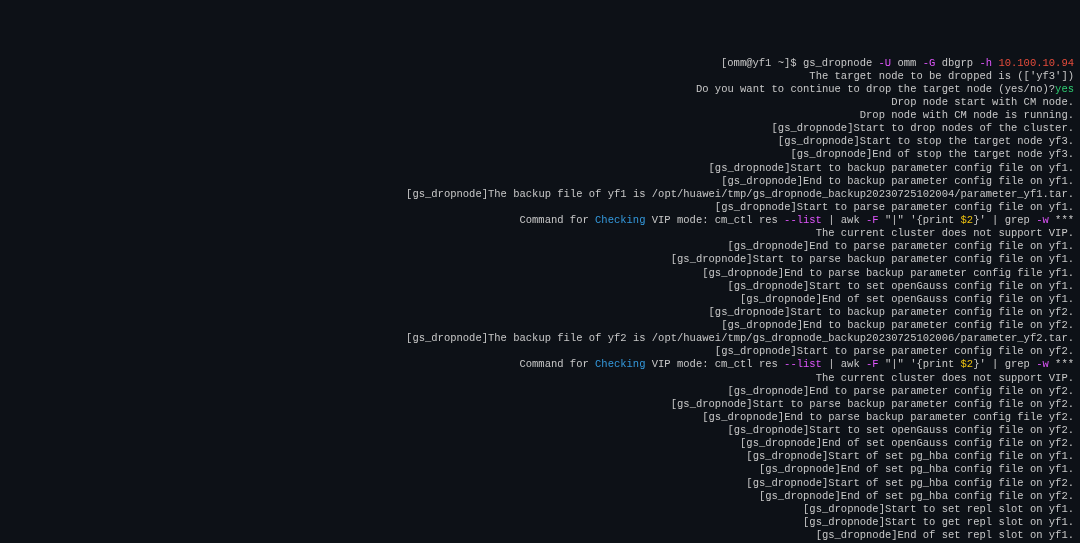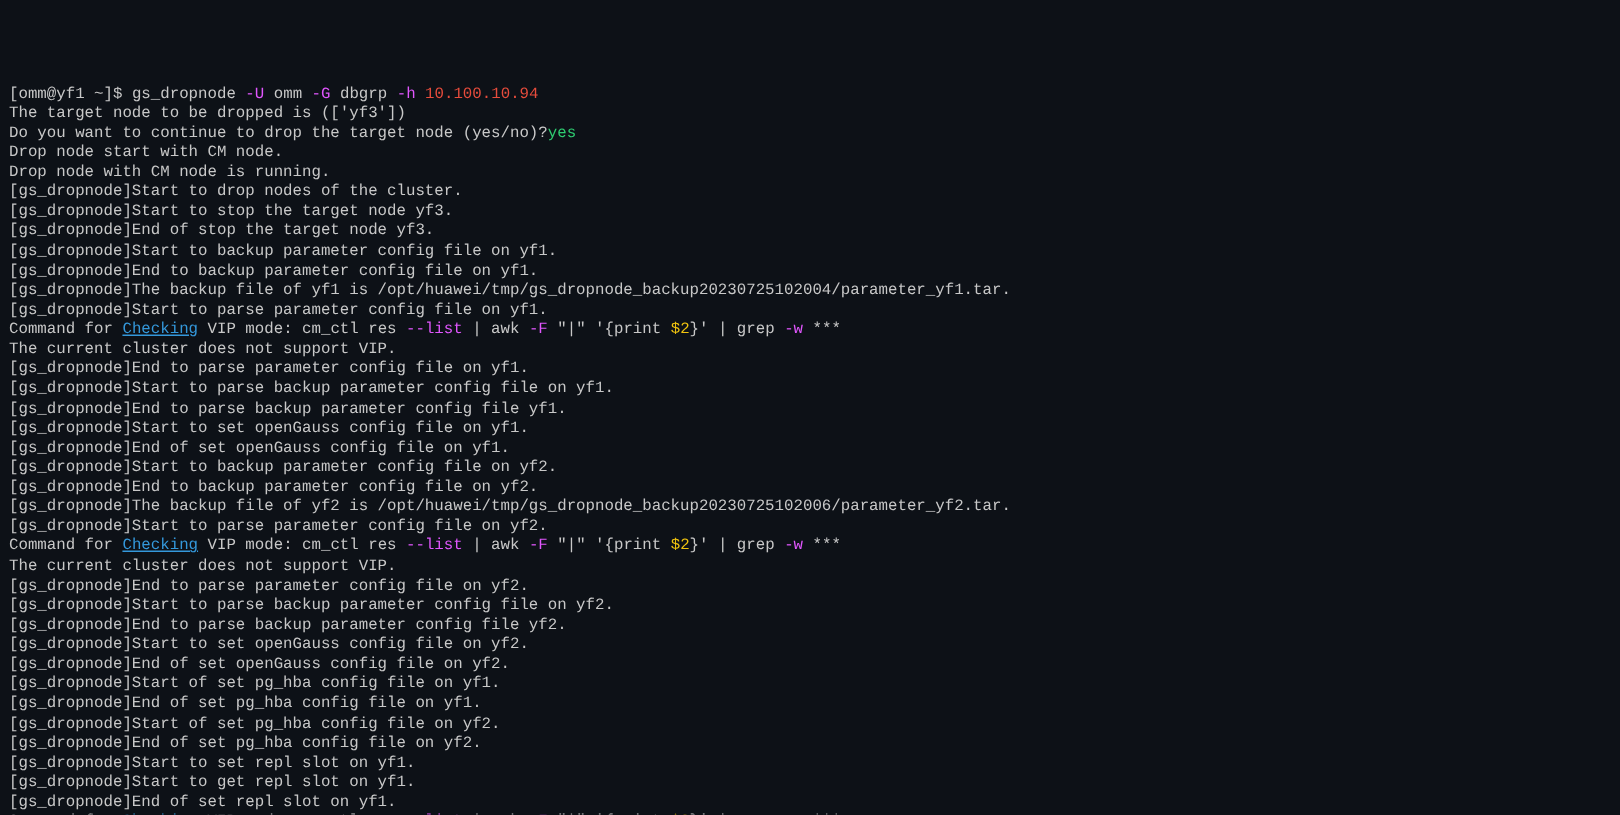--- a/index.html
+++ b/index.html
@@ -11,24 +11,24 @@
       font-size: 10.5px;
       line-height: 1.25;
       white-space: pre;
       width: 1080px;
       height: 543px;
       box-sizing: border-box;
       overflow: hidden;
     }
     .green { color: #2ecc71; }
     .red { color: #e74c3c; }
-    .cyan { color: #3498db; text-decoration: underline; }
+    .cyan { color: #3498db; }
     .yellow { color: #f1c40f; }
     .magenta { color: #e056fd; }
-    .line { display: block; }
+    .line { display: block; text-align: right; }
   </style>
 </head>
 <body>
 
 
 
 <div><span class="line"><span>[omm@yf1 ~]$</span> <span>gs_dropnode</span> <span class="magenta">-U</span> <span>omm</span> <span class="magenta">-G</span> <span>dbgrp</span> <span class="magenta">-h</span> <span class="red">10.100.10.94</span></span><span class="line">The target node to be dropped is (['yf3'])</span><span class="line"><span>Do you want to continue to drop the target node (yes/no)?</span><span class="green">yes</span></span><span class="line">Drop node start with CM node.</span><span class="line">Drop node with CM node is running.</span><span class="line">[gs_dropnode]Start to drop nodes of the cluster.</span><span class="line">[gs_dropnode]Start to stop the target node yf3.</span><span class="line">[gs_dropnode]End of stop the target node yf3.</span><span class="line">[gs_dropnode]Start to backup parameter config file on yf1.</span><span class="line">[gs_dropnode]End to backup parameter config file on yf1.</span><span class="line">[gs_dropnode]The backup file of yf1 is /opt/huawei/tmp/gs_dropnode_backup20230725102004/parameter_yf1.tar.</span><span class="line">[gs_dropnode]Start to parse parameter config file on yf1.</span><span class="line"><span>Command for </span><span class="cyan">Checking</span><span> VIP mode: cm_ctl res </span><span class="magenta">--list</span><span> | awk </span><span class="magenta">-F</span><span> "|" '{print </span><span class="yellow">$2</span><span>}' | grep </span><span class="magenta">-w</span><span> ***</span></span><span class="line">The current cluster does not support VIP.</span><span class="line">[gs_dropnode]End to parse parameter config file on yf1.</span><span class="line">[gs_dropnode]Start to parse backup parameter config file on yf1.</span><span class="line">[gs_dropnode]End to parse backup parameter config file yf1.</span><span class="line">[gs_dropnode]Start to set openGauss config file on yf1.</span><span class="line">[gs_dropnode]End of set openGauss config file on yf1.</span><span class="line">[gs_dropnode]Start to backup parameter config file on yf2.</span><span class="line">[gs_dropnode]End to backup parameter config file on yf2.</span><span class="line">[gs_dropnode]The backup file of yf2 is /opt/huawei/tmp/gs_dropnode_backup20230725102006/parameter_yf2.tar.</span><span class="line">[gs_dropnode]Start to parse parameter config file on yf2.</span><span class="line"><span>Command for </span><span class="cyan">Checking</span><span> VIP mode: cm_ctl res </span><span class="magenta">--list</span><span> | awk </span><span class="magenta">-F</span><span> "|" '{print </span><span class="yellow">$2</span><span>}' | grep </span><span class="magenta">-w</span><span> ***</span></span><span class="line">The current cluster does not support VIP.</span><span class="line">[gs_dropnode]End to parse parameter config file on yf2.</span><span class="line">[gs_dropnode]Start to parse backup parameter config file on yf2.</span><span class="line">[gs_dropnode]End to parse backup parameter config file yf2.</span><span class="line">[gs_dropnode]Start to set openGauss config file on yf2.</span><span class="line">[gs_dropnode]End of set openGauss config file on yf2.</span><span class="line">[gs_dropnode]Start of set pg_hba config file on yf1.</span><span class="line">[gs_dropnode]End of set pg_hba config file on yf1.</span><span class="line">[gs_dropnode]Start of set pg_hba config file on yf2.</span><span class="line">[gs_dropnode]End of set pg_hba config file on yf2.</span><span class="line">[gs_dropnode]Start to set repl slot on yf1.</span><span class="line">[gs_dropnode]Start to get repl slot on yf1.</span><span class="line">[gs_dropnode]End of set repl slot on yf1.</span><span class="line"><span>Command for </span><span class="cyan">Checking</span><span> VIP mode: cm_ctl res </span><span class="magenta">--list</span><span> | awk </span><span class="magenta">-F</span><span> "|" '{print </span><span class="yellow">$2</span><span>}' | grep </span><span class="magenta">-w</span><span> ***</span></span></div>
 
 
 

